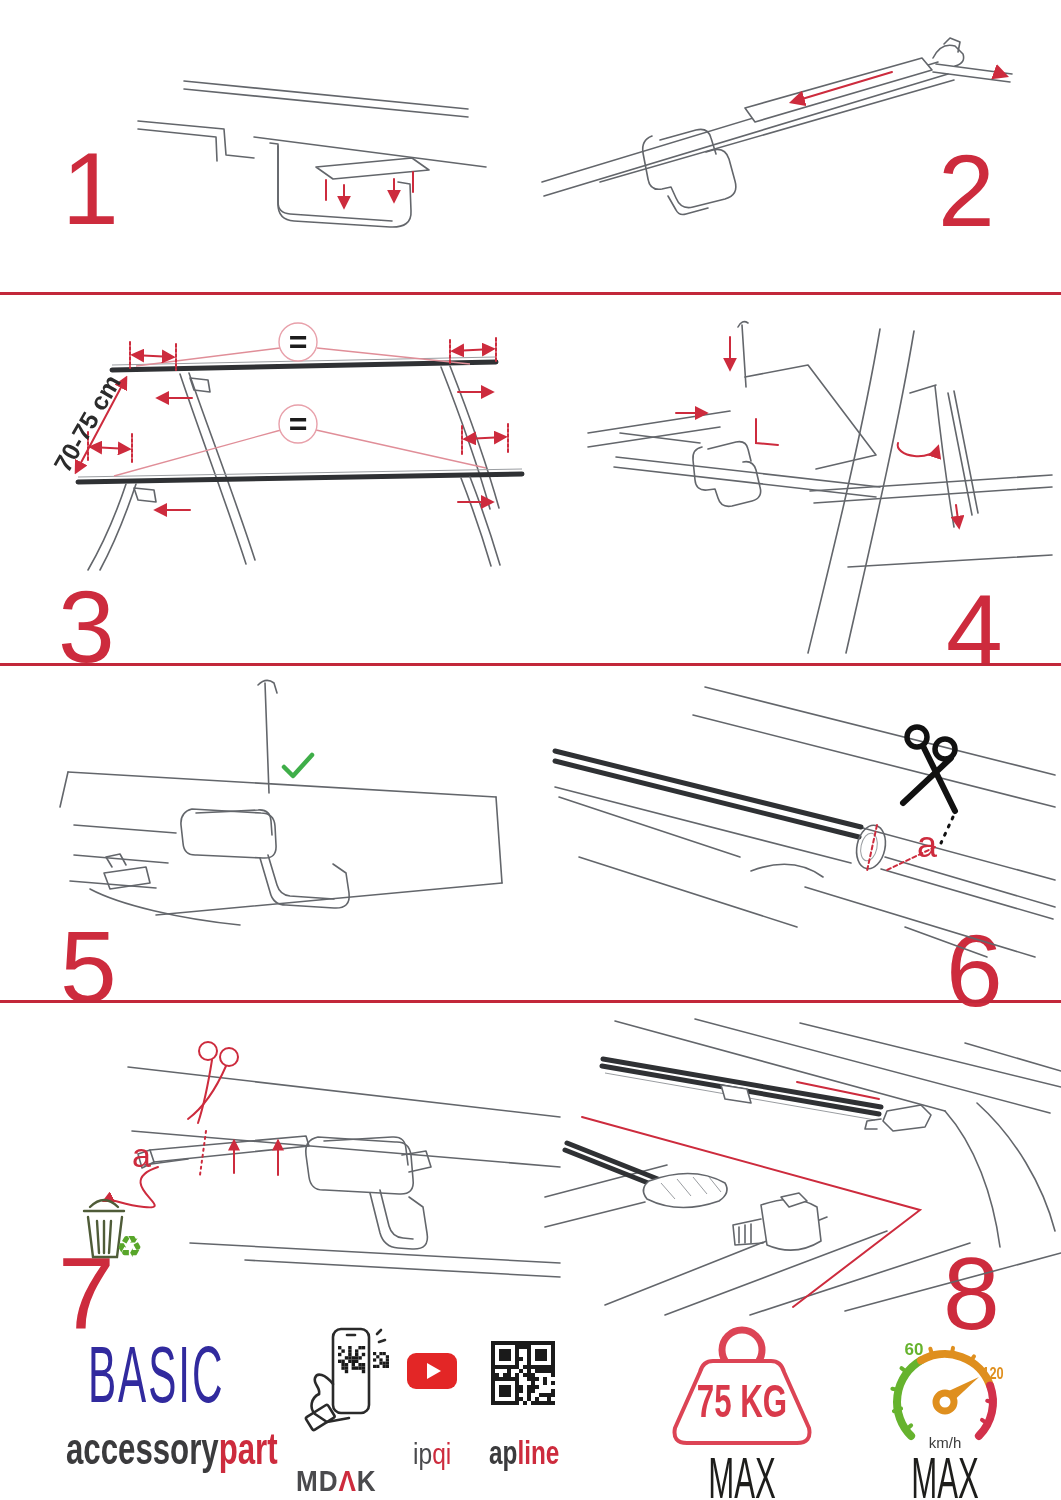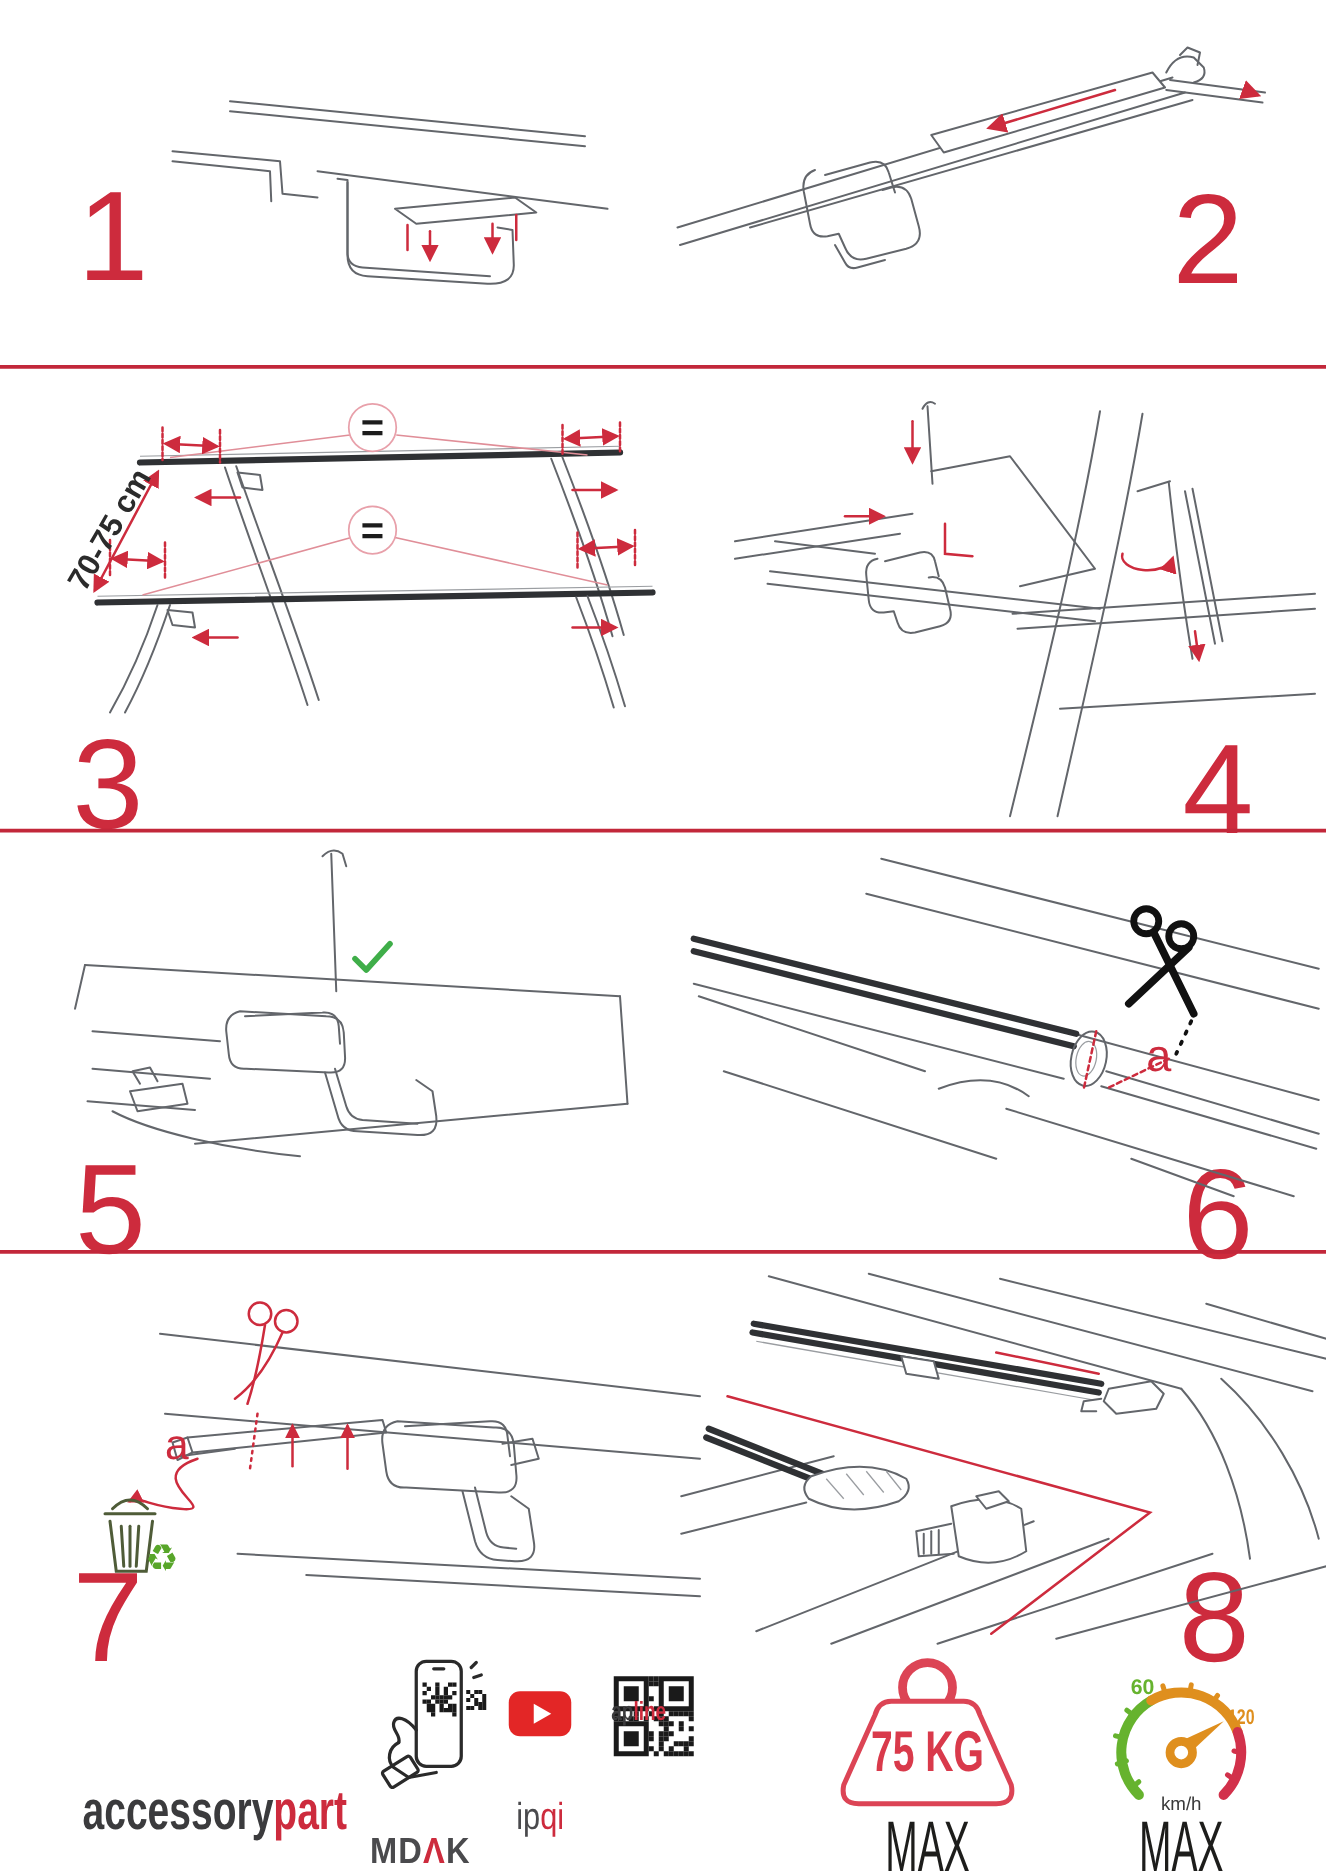--- a/index.html
+++ b/index.html
@@ -304,20 +304,23 @@
     <path class="lnf" d="M216,190 q34,-12 56,2 l4,34 q-26,16 -54,4 z"></path>
     <path class="ln" d="M216,204 l-28,6 l2,20 l28,-2"></path>
     <line class="ln" x1="194" y1="212" x2="194" y2="228"></line>
     <line class="ln" x1="200" y1="210" x2="200" y2="228"></line>
     <line class="ln" x1="206" y1="209" x2="206" y2="228"></line>
     <path class="lnf" d="M236,182 l18,-4 l8,8 l-18,6 z"></path>
 
     <path class="lr" d="M37,102 L375,195 L248,292" stroke-width="2"></path>
   </svg>
 
+  <div class="footer-label" style="left:88px;top:1336px;color:#312a9e;font-size:66px;letter-spacing:3px;">
+    <span class="cond" style="transform:scale(0.64,1.22);">BASIC</span>
+  </div>
 
   <div class="footer-label" style="left:66px;top:1427px;font-size:40px;font-weight:bold;">
     <span class="cond" style="transform:scale(0.78,1.1);">
       <span style="color:#3b3b3d;">accessory</span><span style="color:#cd2b3d;">part</span>
     </span>
   </div>
 
   <svg style="left:305px;top:1326px;" width="92" height="104" viewBox="0 0 92 104">
     <g stroke="#2a2a2a" fill="none" stroke-width="2.6" stroke-linejoin="round" stroke-linecap="round">
       <rect x="28" y="3" width="36" height="84" rx="8"></rect>
@@ -459,21 +462,21 @@
         <rect x="5" y="5" width="20" height="20" fill="#ffffff"></rect>
         <rect x="9" y="9" width="12" height="12" fill="#1a1a1a"></rect>
         <rect x="37" y="1" width="28" height="28" fill="#1a1a1a"></rect>
         <rect x="41" y="5" width="20" height="20" fill="#ffffff"></rect>
         <rect x="45" y="9" width="12" height="12" fill="#1a1a1a"></rect>
         <rect x="1" y="37" width="28" height="28" fill="#1a1a1a"></rect>
         <rect x="5" y="41" width="20" height="20" fill="#ffffff"></rect>
         <rect x="9" y="45" width="12" height="12" fill="#1a1a1a"></rect>
       </g>
   </svg>
-  <div class="footer-label" style="left:489px;top:1359px;font-size:20px;font-weight:bold;text-align:center;">
+  <div class="footer-label" style="left:489px;top:1434px;font-size:32px;font-weight:bold;text-align:center;">
     <span class="cond" style="transform:scale(0.76,1.05);">
       <span style="color:#3b3b3d;">ap</span><span style="color:#cd2b3d;">line</span>
     </span>
   </div>
 
   <svg style="left:665px;top:1325px;" width="155" height="125" viewBox="0 0 155 125">
     <circle cx="77" cy="25" r="20" fill="none" stroke="#dc4455" stroke-width="7"></circle>
     <path d="M48,36 L106,36 Q116,36 119,47 L144,103 Q147,118 132,118 L22,118 Q7,118 10,103 L35,47 Q38,36 48,36 z" fill="#ffffff" stroke="#dc4455" stroke-width="4" stroke-linejoin="round"></path>
     <text x="77" y="92" text-anchor="middle" font-size="46" font-weight="bold" fill="#d93a4b" font-family="Liberation Sans, sans-serif" transform="translate(77 0) scale(0.68 1) translate(-77 0)">75 KG</text>
   </svg>

